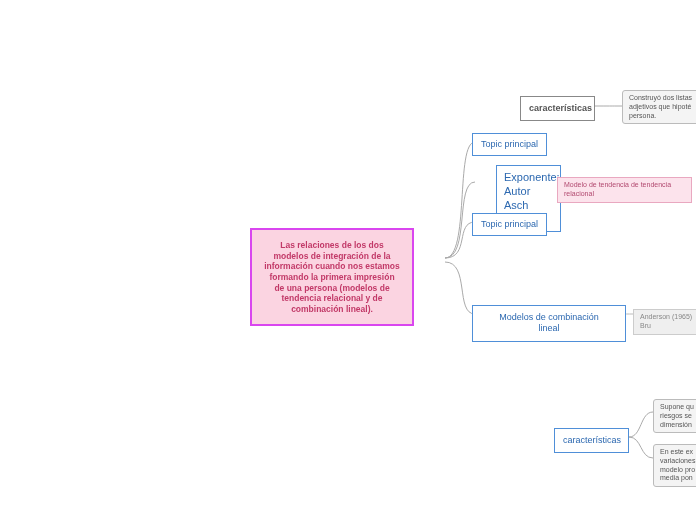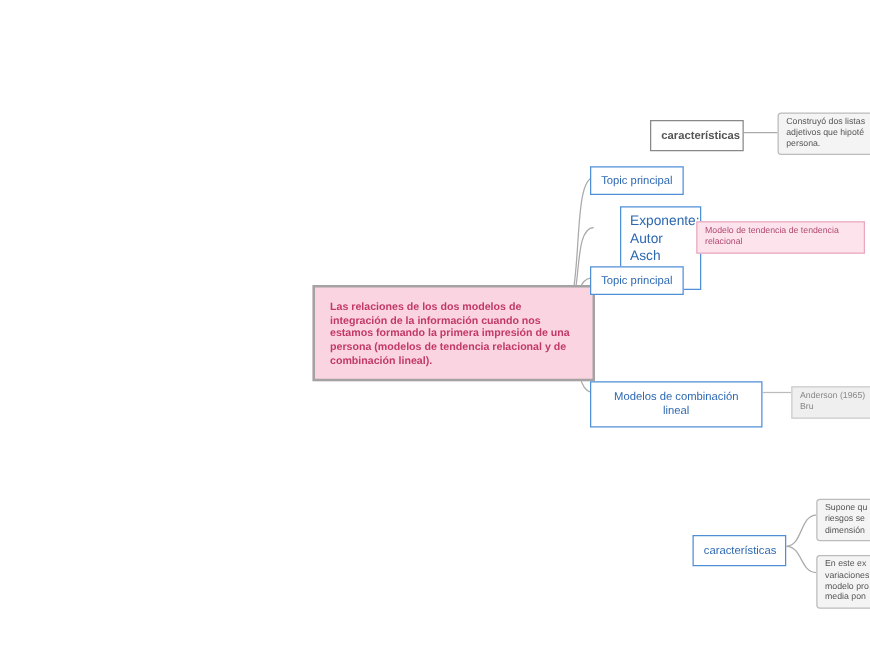--- a/index.html
+++ b/index.html
@@ -20,27 +20,28 @@
   }
   .node {
     position: absolute;
     border-radius: 0;
     padding: 5px 8px;
     font-size: 9px;
     line-height: 1.25;
   }
   .root {
     left: 250px; top: 228px;
-    width: 226px;
+    width: 164px;
     background: #fbd4e1;
-    border: 2px solid #a3a3a3;
+    border: 2px solid #d946ef;
     color: #c23968;
     font-weight: bold;
     padding: 10px 12px;
     font-size: 8.5px;
+    text-align: center;
   }
   .blue {
     background: #ffffff;
     border: 1.5px solid #4f8fd8;
     color: #2c68b0;
     font-weight: normal;
     text-align: center;
   }
   .gray {
     background: #ffffff;
@@ -70,21 +71,21 @@
     font-size: 7px;
     padding: 3px 6px;
     border-radius: 3px;
   }
   .n-caract1 { left: 520px; top: 96px; width: 75px; padding: 6px 8px;}
   .n-construyo { left: 622px; top: 90px; width: 80px; }
   .n-topic1 { left: 472px; top: 133px; width: 75px; padding: 5px 6px;}
   .n-exponente { left: 496px; top: 165px; width: 65px; text-align:left; padding:5px 7px; font-size:11px;}
   .n-modelo-rel { left: 557px; top: 177px; width: 135px; }
   .n-topic2 { left: 472px; top: 213px; width: 75px; padding: 5px 6px;}
-  .n-combinacion { left: 472px; top: 305px; width: 138px; padding: 6px 16px;}
+  .n-combinacion { left: 472px; top: 305px; width: 154px; padding: 6px 16px;}
   .n-anderson { left: 633px; top: 309px; width: 70px; }
   .n-caract2 { left: 554px; top: 428px; width: 75px; padding: 6px 8px;}
   .n-supone { left: 653px; top: 399px; width: 50px; }
   .n-eneste { left: 653px; top: 444px; width: 50px; }
 </style>
 </head>
 <body>
 
 <svg class="connectors">
   <path d="M 445 258 C 470 258, 455 142, 475 142" stroke="#aaa" fill="none" stroke-width="1"></path>

